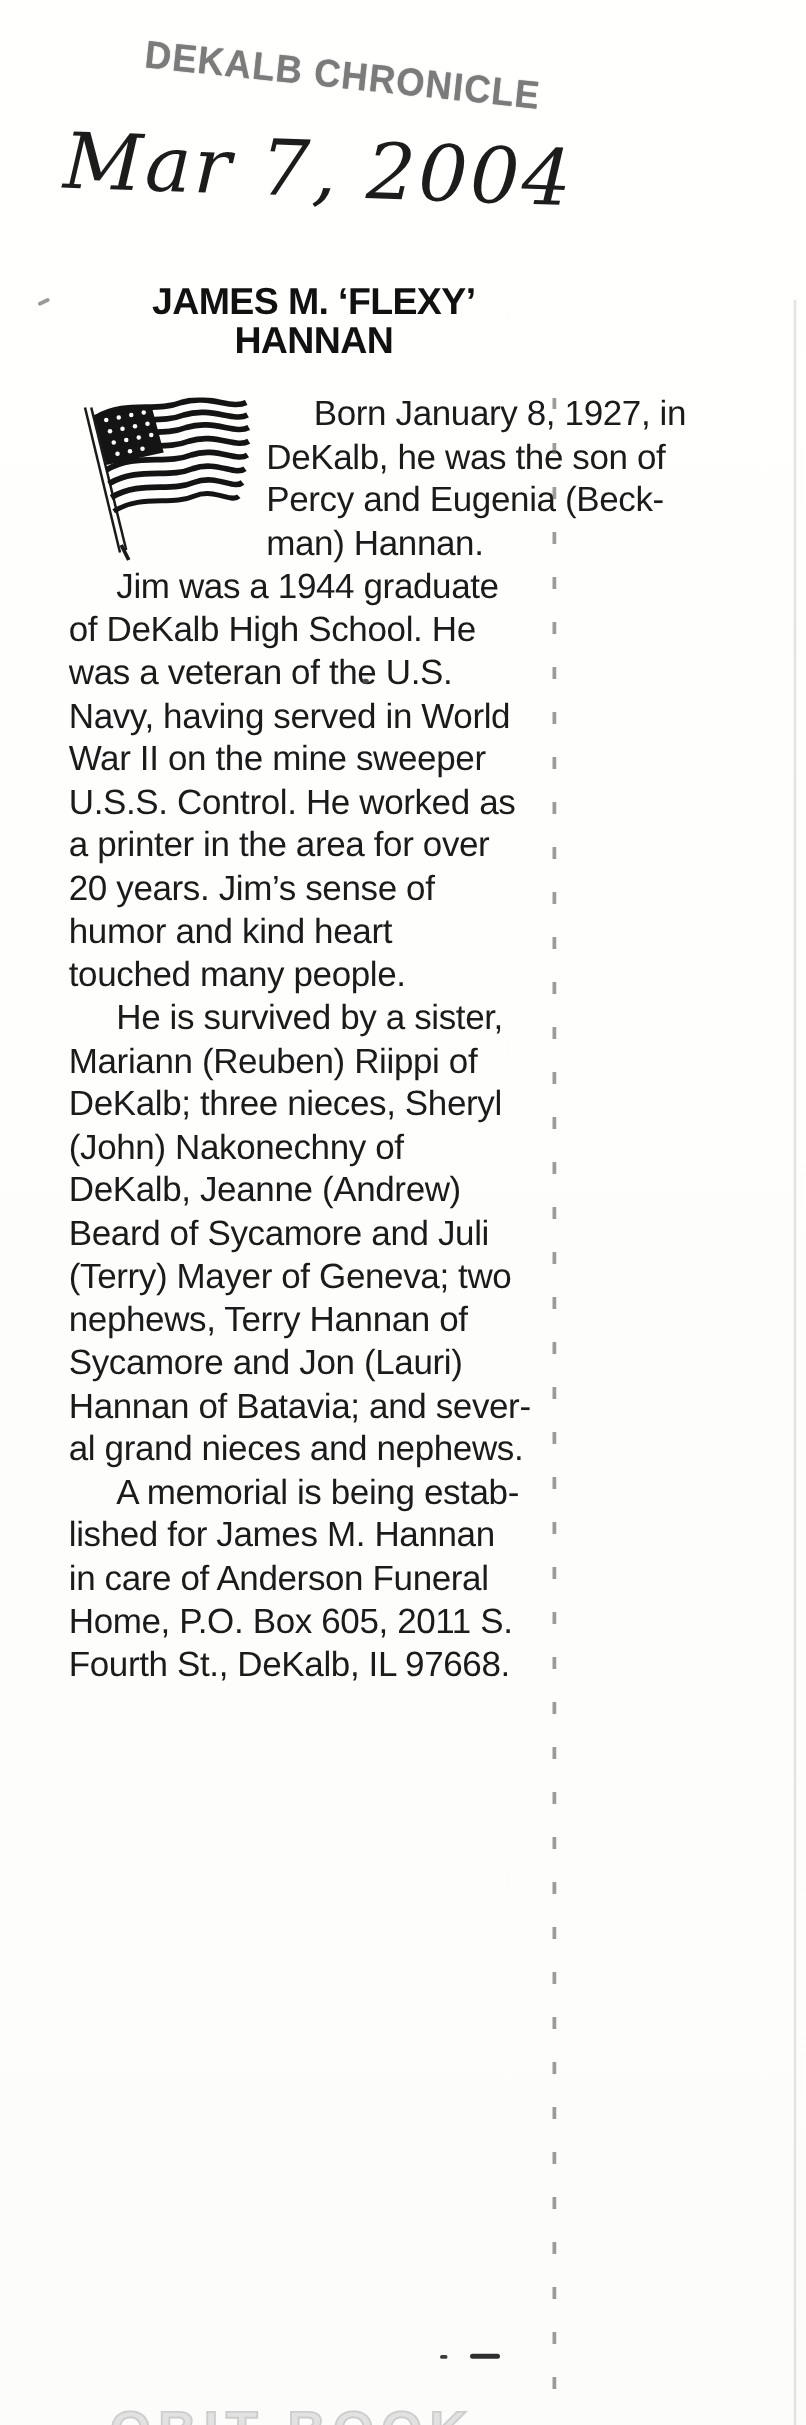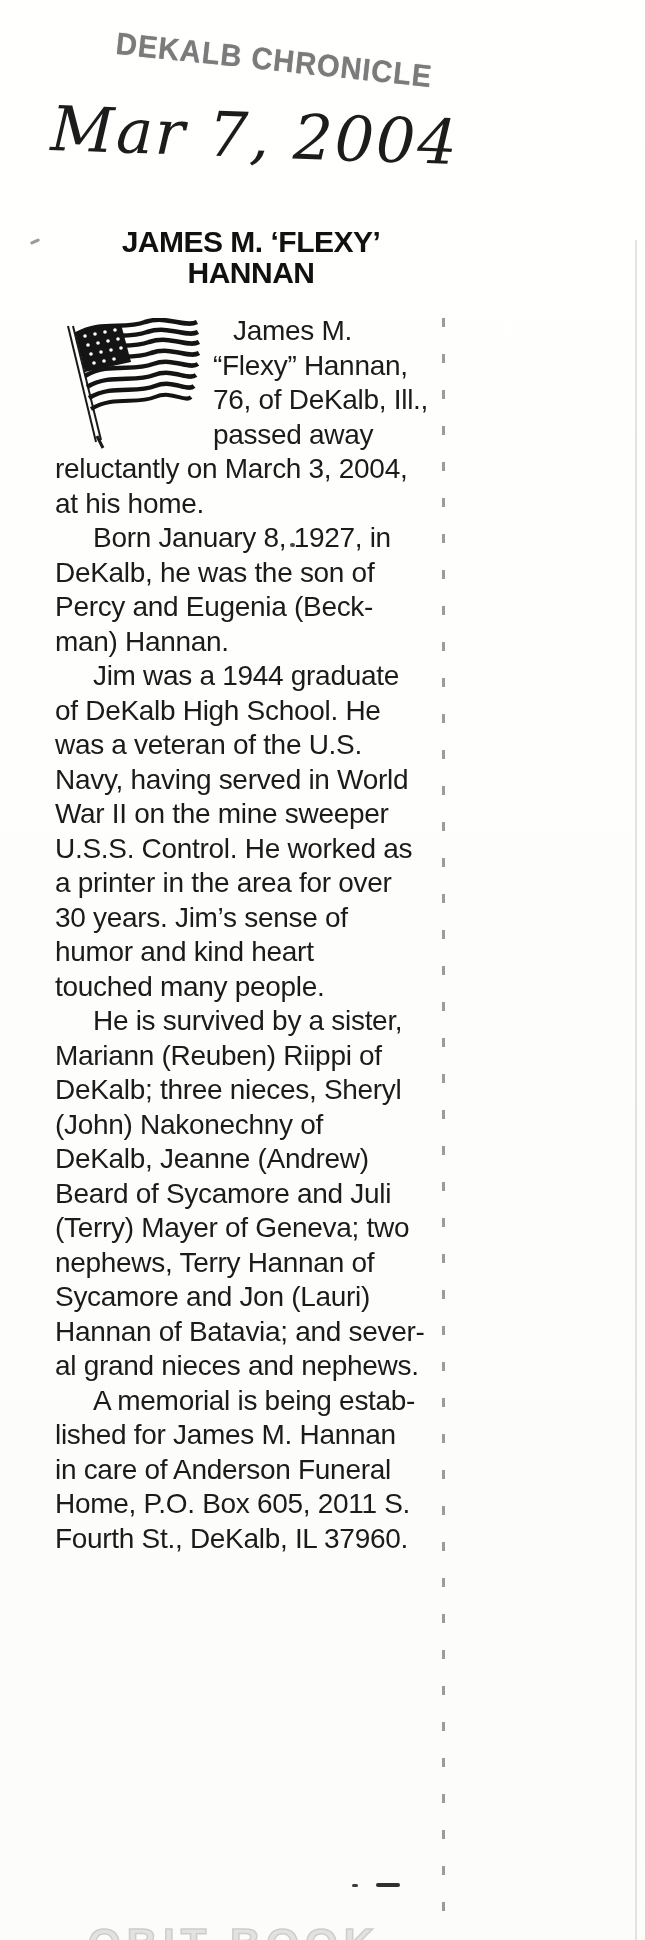--- a/index.html
+++ b/index.html
@@ -118,56 +118,50 @@
             <circle cx="46" cy="34" r="1.8"></circle>
           <circle cx="56" cy="32" r="1.8"></circle>
             <circle cx="66" cy="30" r="1.8"></circle>
           <circle cx="39" cy="45" r="1.8"></circle>
             <circle cx="49" cy="43" r="1.8"></circle>
           <circle cx="59" cy="41" r="1.8"></circle>
         </g>
       </svg>
     </div>
 
-    <p class="p-intro">James M.
-“Flexy” Hannan,
-76, of DeKalb, Ill.,
-passed away
-reluctantly on March 3, 2004,
-at his home.</p>
     <p>Born January 8, 1927, in
 DeKalb, he was the son of
 Percy and Eugenia (Beck-
 man) Hannan.</p>
     <p>Jim was a 1944 graduate
 of DeKalb High School. He
 was a veteran of the U.S.
 Navy, having served in World
 War II on the mine sweeper
 U.S.S. Control. He worked as
 a printer in the area for over
-30 years. Jim’s sense of
+20 years. Jim’s sense of
 humor and kind heart
 touched many people.</p>
     <p>He is survived by a sister,
 Mariann (Reuben) Riippi of
 DeKalb; three nieces, Sheryl
 (John) Nakonechny of
 DeKalb, Jeanne (Andrew)
 Beard of Sycamore and Juli
 (Terry) Mayer of Geneva; two
 nephews, Terry Hannan of
 Sycamore and Jon (Lauri)
 Hannan of Batavia; and sever-
 al grand nieces and nephews.</p>
     <p>A memorial is being estab-
 lished for James M. Hannan
 in care of Anderson Funeral
 Home, P.O. Box 605, 2011 S.
-Fourth St., DeKalb, IL 37960.</p>
+Fourth St., DeKalb, IL 97668.</p>
   </div>
 
   <div class="col-rule"></div>
   <div class="edge-line"></div>
 
   <div class="stamp-bottom">OBIT BOOK</div>
 
   <div class="speck speck-tick"></div>
   <div class="speck speck-dot"></div>
   <div class="speck speck-dash-a"></div>

